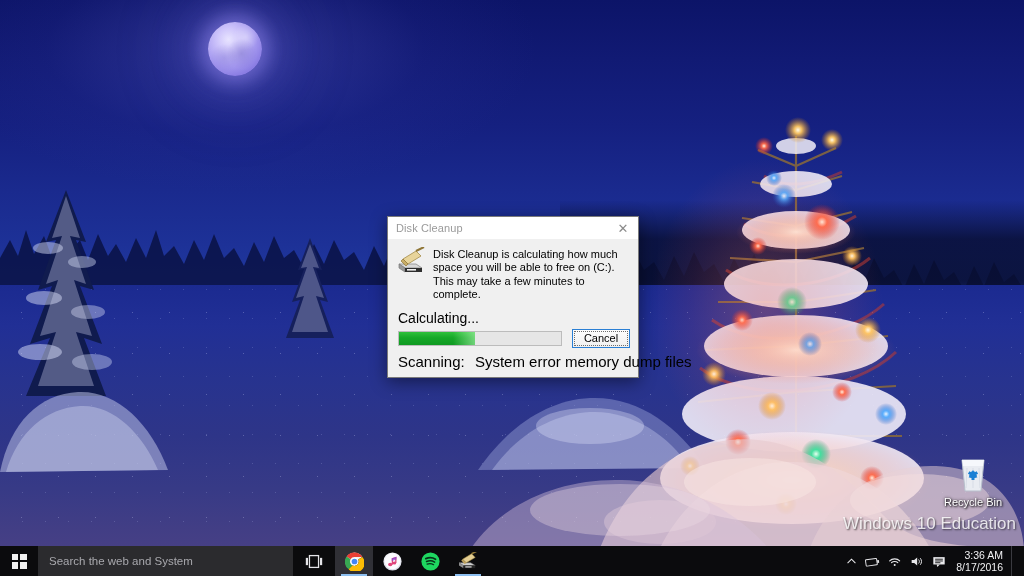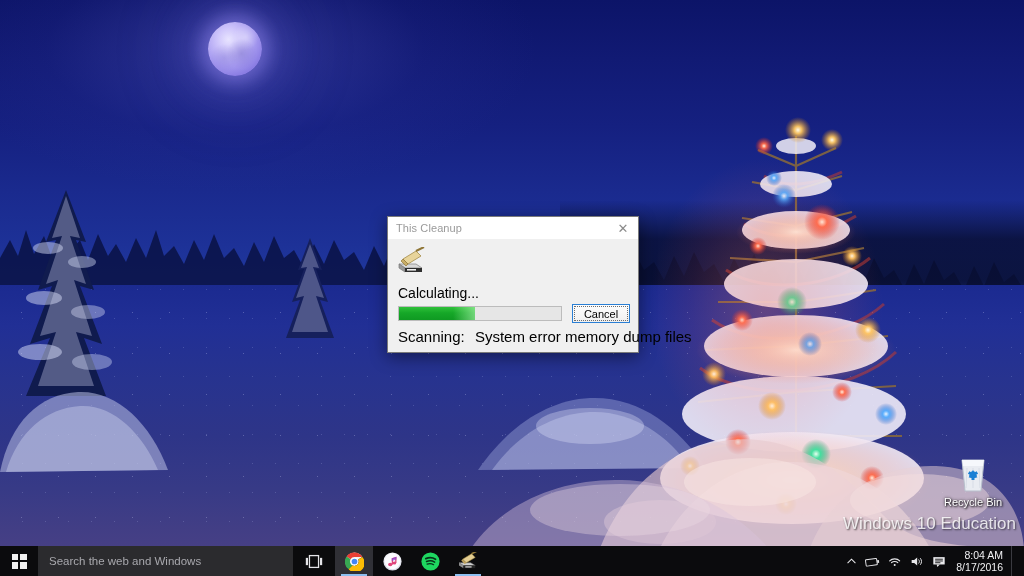--- a/index.html
+++ b/index.html
@@ -528,40 +528,41 @@
         </g>
       </svg>
     </div>
     <div class="lbl">Recycle Bin</div>
   </div>
 
   <div class="watermark">Windows 10 Education</div>
 
   <div class="dialog">
     <div class="dlg-titlebar">
-      <div class="dlg-title">This Cleanup</div>
+      <div class="dlg-title">Disk Cleanup</div>
       <div class="dlg-close">✕</div>
     </div>
 
     <div class="dlg-body">
       <div class="dlg-msg-row">
         <span>
           <svg viewBox="0 0 30 28" width="30" height="28">
 
             <path d="M3,17 L20,17 L26,21 L9,21 Z" fill="#d8d8d8" stroke="#8a8a8a" stroke-width="0.8"></path>
             <path d="M3,17 L3,21 L9,25 L9,21 Z" fill="#9a9a9a" stroke="#7a7a7a" stroke-width="0.7"></path>
             <path d="M9,21 L26,21 L26,25 L9,25 Z" fill="#2e2e2e"></path>
             <rect x="11" y="22" width="9" height="1.6" fill="#f0f0f0"></rect>
 
             <path d="M7,12 L20,4 L25,9 L12,17 Z" fill="#e8d49a" stroke="#a58c4a" stroke-width="0.8"></path>
             <path d="M7,12 L12,17 L10,19 L5,14 Z" fill="#c9ae68" stroke="#8f7636" stroke-width="0.7"></path>
 
             <path d="M20,4 L28,0" stroke="#8f7636" stroke-width="2" fill="none"></path>
           </svg>
         </span>
+        <div class="dlg-msg-text">Disk Cleanup is calculating how much space you will be able to free on  (C:). This may take a few minutes to complete.</div>
       </div>
 
       <div class="calc-label">Calculating...</div>
 
       <div class="progress-row">
         <div class="progress-track">
           <div class="progress-fill" id="progress-fill" style="width: 47%;"></div>
         </div>
         <div class="btn-cancel">
           <span>Cancel</span>
@@ -580,21 +581,21 @@
     <div class="start-btn">
       <div class="win-logo">
         <i></i>
           <i></i>
           <i></i>
           <i></i>
       </div>
     </div>
 
     <div class="search-box">
-      <span class="ph">Search the web and Windows</span>
+      <span class="ph">Search the web and System</span>
     </div>
 
     <div class="taskview-btn">
       <svg viewBox="0 0 22 16" width="20" height="15">
         <rect x="6" y="1.5" width="10" height="13" fill="none" stroke="#e4e4e8" stroke-width="1.4"></rect>
         <rect x="2" y="4" width="2.4" height="8" fill="#e4e4e8"></rect>
         <rect x="17.6" y="4" width="2.4" height="8" fill="#e4e4e8"></rect>
       </svg>
     </div>
 
@@ -699,21 +700,21 @@
           <path d="M5.4,10.4 L9.0,10.4 L6.0,13.2 Z" fill="#e9e9ec"></path>
           <g stroke="#0b0b0d" stroke-width="1">
             <path d="M3.6,4.4 L12.4,4.4"></path>
               <path d="M3.6,6.4 L12.4,6.4"></path>
               <path d="M3.6,8.4 L9.6,8.4"></path>
           </g>
         </svg>
       </div>
 
       <div class="clock">
-        <div>8:04 AM</div>
+        <div>3:36 AM</div>
         <div>8/17/2016</div>
       </div>
 
       <div class="show-desktop"></div>
     </div>
   </div>
 
 </div>
 
 </body></html>

